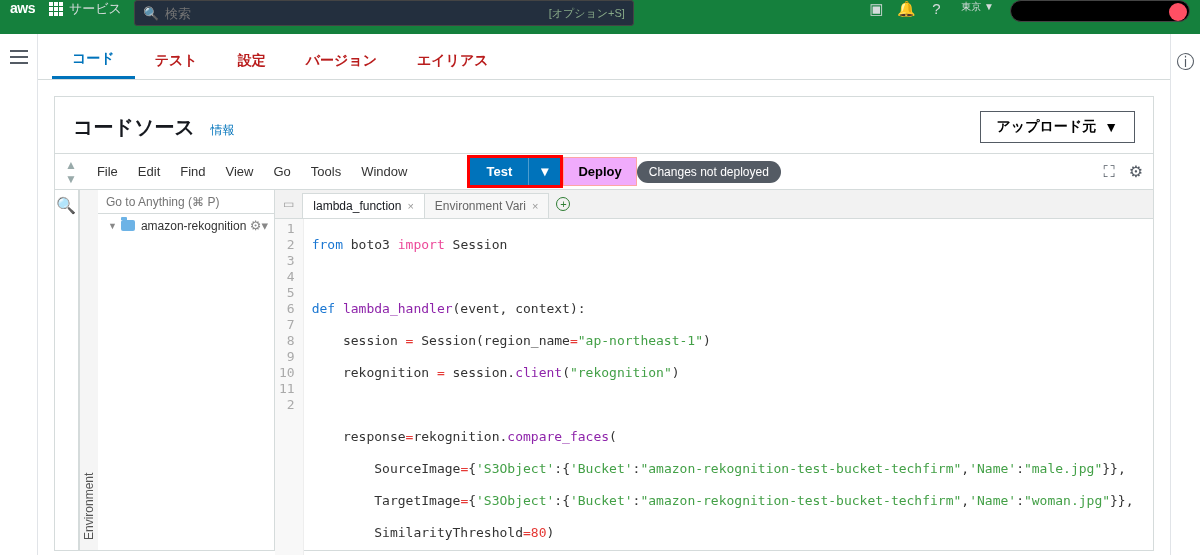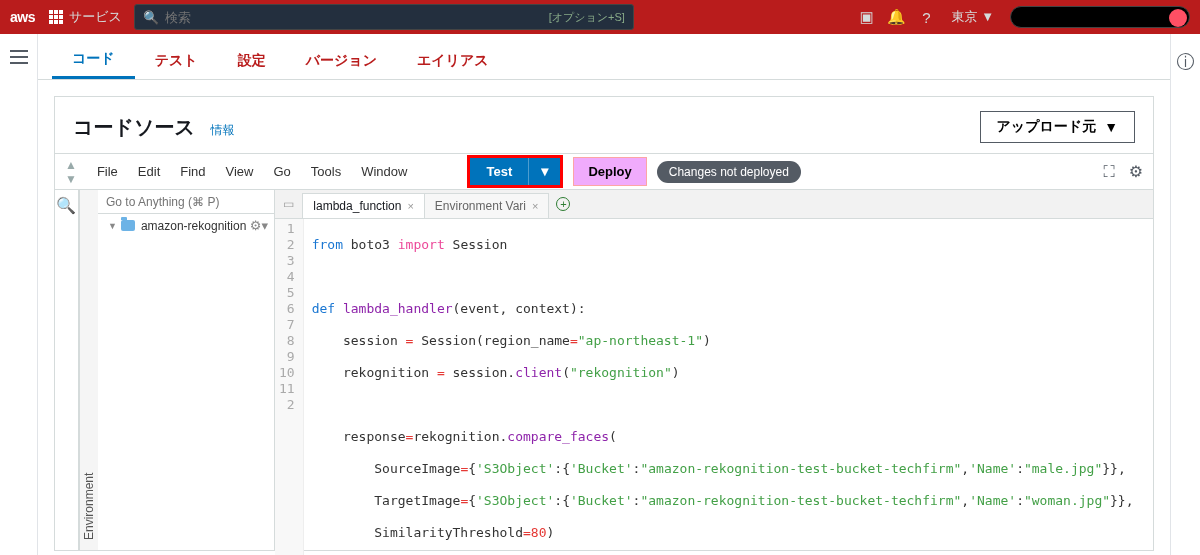--- a/index.html
+++ b/index.html
@@ -1,29 +1,29 @@
 <!DOCTYPE html>
 <html><head>
 <meta charset="utf-8">
 <style>
   * { box-sizing: border-box; margin: 0; padding: 0; }
   body { font-family: "Amazon Ember", "Helvetica Neue", Arial, sans-serif; font-size: 13px; color: #16191f; background: #fff; width: 1200px; height: 555px; overflow: hidden; position: relative; }
   
   
-  .aws-header { background: #b91c1c; height: 34px; display: flex; align-items: center; color: #fff; padding: 0 10px; }
+  .aws-header { background: #15803d; height: 34px; display: flex; align-items: flex-start; color: #fff; padding: 0 10px; }
   .aws-logo { color: #fff; font-weight: bold; font-size: 14px; margin-right: 14px; letter-spacing: -0.5px; }
   .grid-icon { display: inline-grid; grid-template-columns: repeat(3, 4px); grid-template-rows: repeat(3, 4px); gap: 1px; margin-right: 6px; vertical-align: middle; }
   .grid-icon i { background: #fff; width: 4px; height: 4px; }
   .services-btn { display: flex; align-items: center; color: #d5dbdb; font-size: 13px; margin-right: 12px; cursor: pointer; font-family: Liberation Mono, monospace; }
   .search-wrap { flex: 0 0 500px; display: flex; align-items: center; background: #232f3e; border: 1px solid #444; border-radius: 3px; height: 26px; padding: 0 8px; color: #aab; }
   .search-wrap input { background: transparent; border: none; color: #d5dbdb; flex: 1; font-size: 13px; outline: none; }
   .search-kbd { color: #8a8; font-size: 11px; }
   .hdr-spacer { flex: 1; }
   .hdr-icon { width: 30px; text-align: center; color: #d5dbdb; font-size: 15px; cursor: pointer; }
-  .region { color: #d5dbdb; font-size: 13px; cursor: pointer; margin: 0 10px; }
+  .region { color: #d5dbdb; font-size: 10px; cursor: pointer; margin: 0 10px; }
   .acct-pill { background: #000; border: 1px solid #444; border-radius: 14px; height: 22px; width: 180px; position: relative; margin-left: 6px; }
   .acct-pill::after { content: ""; position: absolute; right: 2px; top: 2px; width: 18px; height: 18px; background: #ff4f64; border-radius: 50%; }
   .acct-caret { position: absolute; right: 6px; top: 5px; color: #fff; font-size: 9px; }
 
   .layout { display: flex; height: calc(555px - 34px); }
   .left-rail { width: 38px; border-right: 1px solid #e1e4e8; display: flex; align-items: flex-start; justify-content: center; padding-top: 16px; }
   .burger { display: flex; flex-direction: column; gap: 4px; cursor: pointer; }
   .burger i { width: 18px; height: 2px; background: #545b64; }
   .right-rail { width: 30px; border-left: 1px solid #e1e4e8; display: flex; align-items: flex-start; justify-content: center; padding-top: 16px; color: #545b64; font-size: 18px; }
 
@@ -39,21 +39,21 @@
   .panel-header { padding: 14px 18px 10px; display: flex; align-items: center; justify-content: space-between; }
   .panel-title { font-size: 20px; font-weight: bold; }
   .info-link { color: #0073bb; font-size: 12px; margin-left: 10px; font-weight: normal; }
   .upload-btn { border: 1px solid #545b64; background: #fff; padding: 6px 16px; font-size: 14px; cursor: pointer; font-weight: bold; display: flex; align-items: center; gap: 8px; }
   
   
   .ide { border-top: 1px solid #d5dbdb; }
   .ide-menu { display: flex; align-items: center; height: 36px; padding: 0 10px; border-bottom: 1px solid #d5dbdb; font-size: 13px; }
   .collapse-arrows { color: #9aa; margin-right: 10px; font-size: 12px; cursor: pointer; }
   .ide-menu .mi { padding: 0 10px; color: #333; cursor: pointer; }
-  .ide-btn-group { display: flex; margin-left: 50px; gap: 10px; align-items: center; }
+  .ide-btn-group { display: flex; margin-left: 50px; gap: 0; align-items: center; }
   .btn-test-wrap { display: flex; border: 3px solid #ff0000; }
   .btn-test { background: #0073bb; color: #fff; font-weight: bold; padding: 6px 16px; border: none; cursor: pointer; border-right: 1px solid rgba(255,255,255,0.3); font-size: 13px; }
   .btn-test-caret { background: #0073bb; color: #fff; padding: 6px 9px; border: none; cursor: pointer; }
   .btn-deploy { border: 1px solid #fca5a5; background: #f0abfc; font-weight: bold; padding: 6px 14px; cursor: pointer; font-size: 13px; }
   .pill-changes { background: #545b64; color: #fff; border-radius: 14px; padding: 4px 12px; font-size: 12px; }
   .ide-right { margin-left: auto; display: flex; align-items: center; gap: 14px; color: #545b64; }
   .ide-right span { cursor: pointer; font-size: 16px; }
 
   .ide-body { display: flex; height: 360px; }
   .file-col { width: 220px; border-right: 1px solid #d5dbdb; display: flex; }

